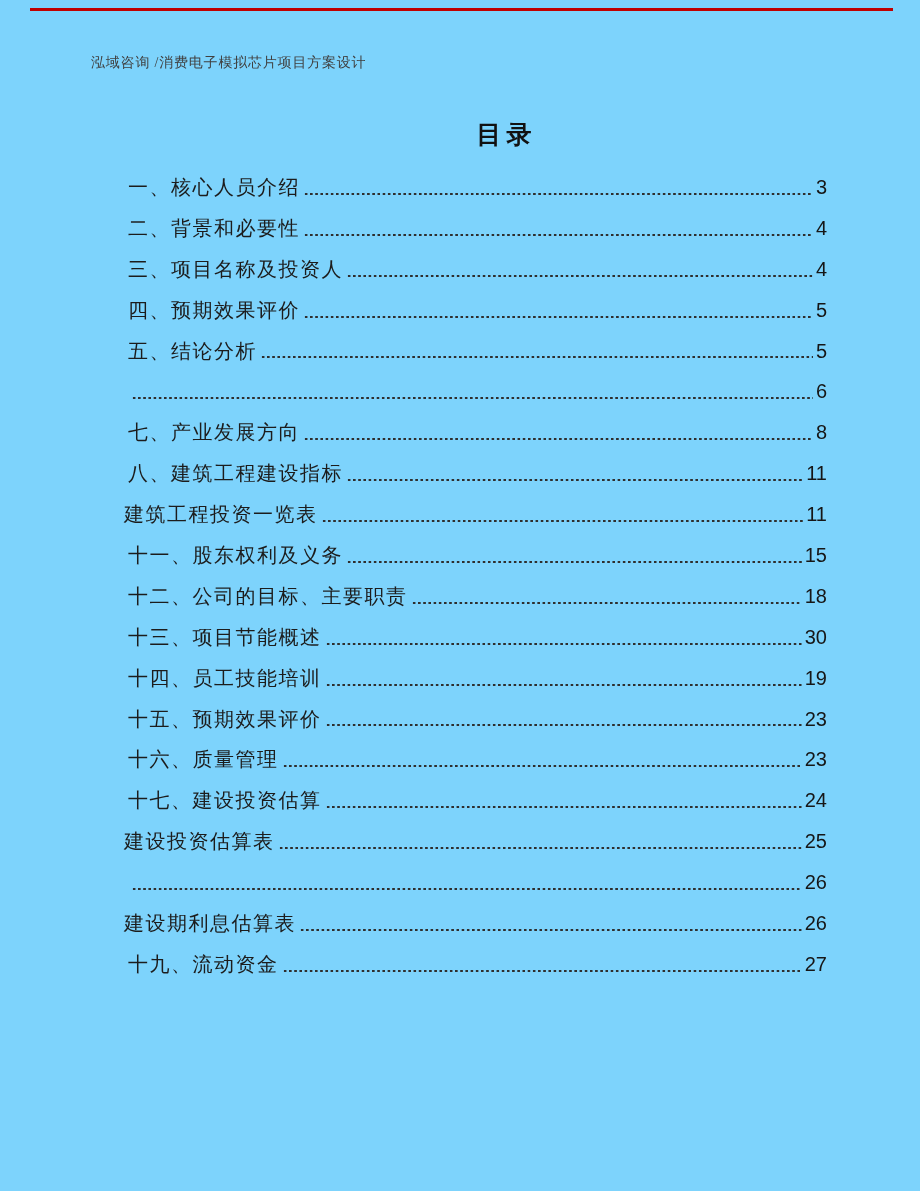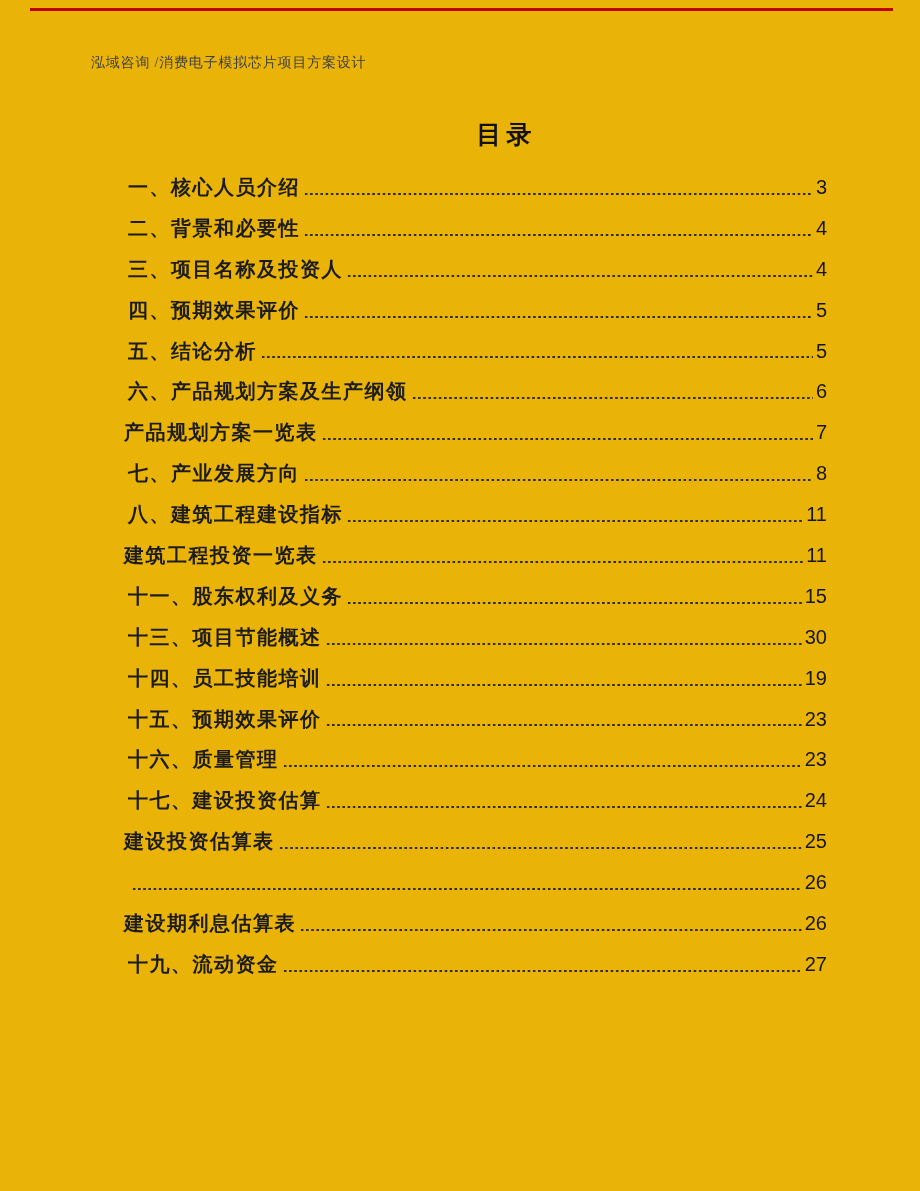--- a/index.html
+++ b/index.html
@@ -4,21 +4,21 @@
 <style>
   html, body {
     margin: 0;
     padding: 0;
     background: #ffffff;
   }
   .page {
     position: relative;
     width: 920px;
     height: 1191px;
-    background: #eab308;
+    background: #7dd3fc;
     overflow: hidden;
     font-family: "Liberation Serif", serif;
     color: #1a1a1a;
   }
   .accent-rule {
     position: absolute;
     top: 8px;
     left: 30px;
     right: 27px;
     height: 3px;
@@ -57,21 +57,20 @@
     align-items: baseline;
     height: 40.9px;
     line-height: 40.9px;
     font-size: 20px;
     white-space: nowrap;
   }
   .toc-row.numbered { padding-left: 4px; }
   .toc-label {
     letter-spacing: 1.5px;
     color: #1c1c1c;
-    font-weight: bold;
   }
   .toc-leader {
     flex: 1 1 auto;
     align-self: flex-end;
     height: 4px;
     margin: 0 3px 12px 4px;
     background-image: radial-gradient(circle at 2px 2px, #2e2e2e 1.15px, rgba(0,0,0,0) 1.5px);
     background-size: 5.2px 4px;
     background-repeat: repeat-x;
     background-position: left bottom;
@@ -109,48 +108,47 @@
         <span class="toc-label">四、预期效果评价</span>
         <span class="toc-leader"></span>
         <span class="toc-page">5</span>
       </div>
       <div class="toc-row numbered">
         <span class="toc-label">五、结论分析</span>
         <span class="toc-leader"></span>
         <span class="toc-page">5</span>
       </div>
       <div class="toc-row numbered">
-        <span class="toc-label">六、产品规划方案及生产纲领</span>
         <span class="toc-leader"></span>
         <span class="toc-page">6</span>
-      </div>
-      <div class="toc-row">
-        <span class="toc-label">产品规划方案一览表</span>
-        <span class="toc-leader"></span>
-        <span class="toc-page">7</span>
       </div>
       <div class="toc-row numbered">
         <span class="toc-label">七、产业发展方向</span>
         <span class="toc-leader"></span>
         <span class="toc-page">8</span>
       </div>
       <div class="toc-row numbered">
         <span class="toc-label">八、建筑工程建设指标</span>
         <span class="toc-leader"></span>
         <span class="toc-page">11</span>
       </div>
       <div class="toc-row">
         <span class="toc-label">建筑工程投资一览表</span>
         <span class="toc-leader"></span>
         <span class="toc-page">11</span>
       </div>
       <div class="toc-row numbered">
         <span class="toc-label">十一、股东权利及义务</span>
         <span class="toc-leader"></span>
         <span class="toc-page">15</span>
+      </div>
+      <div class="toc-row numbered">
+        <span class="toc-label">十二、公司的目标、主要职责</span>
+        <span class="toc-leader"></span>
+        <span class="toc-page">18</span>
       </div>
       <div class="toc-row numbered">
         <span class="toc-label">十三、项目节能概述</span>
         <span class="toc-leader"></span>
         <span class="toc-page">30</span>
       </div>
       <div class="toc-row numbered">
         <span class="toc-label">十四、员工技能培训</span>
         <span class="toc-leader"></span>
         <span class="toc-page">19</span>

